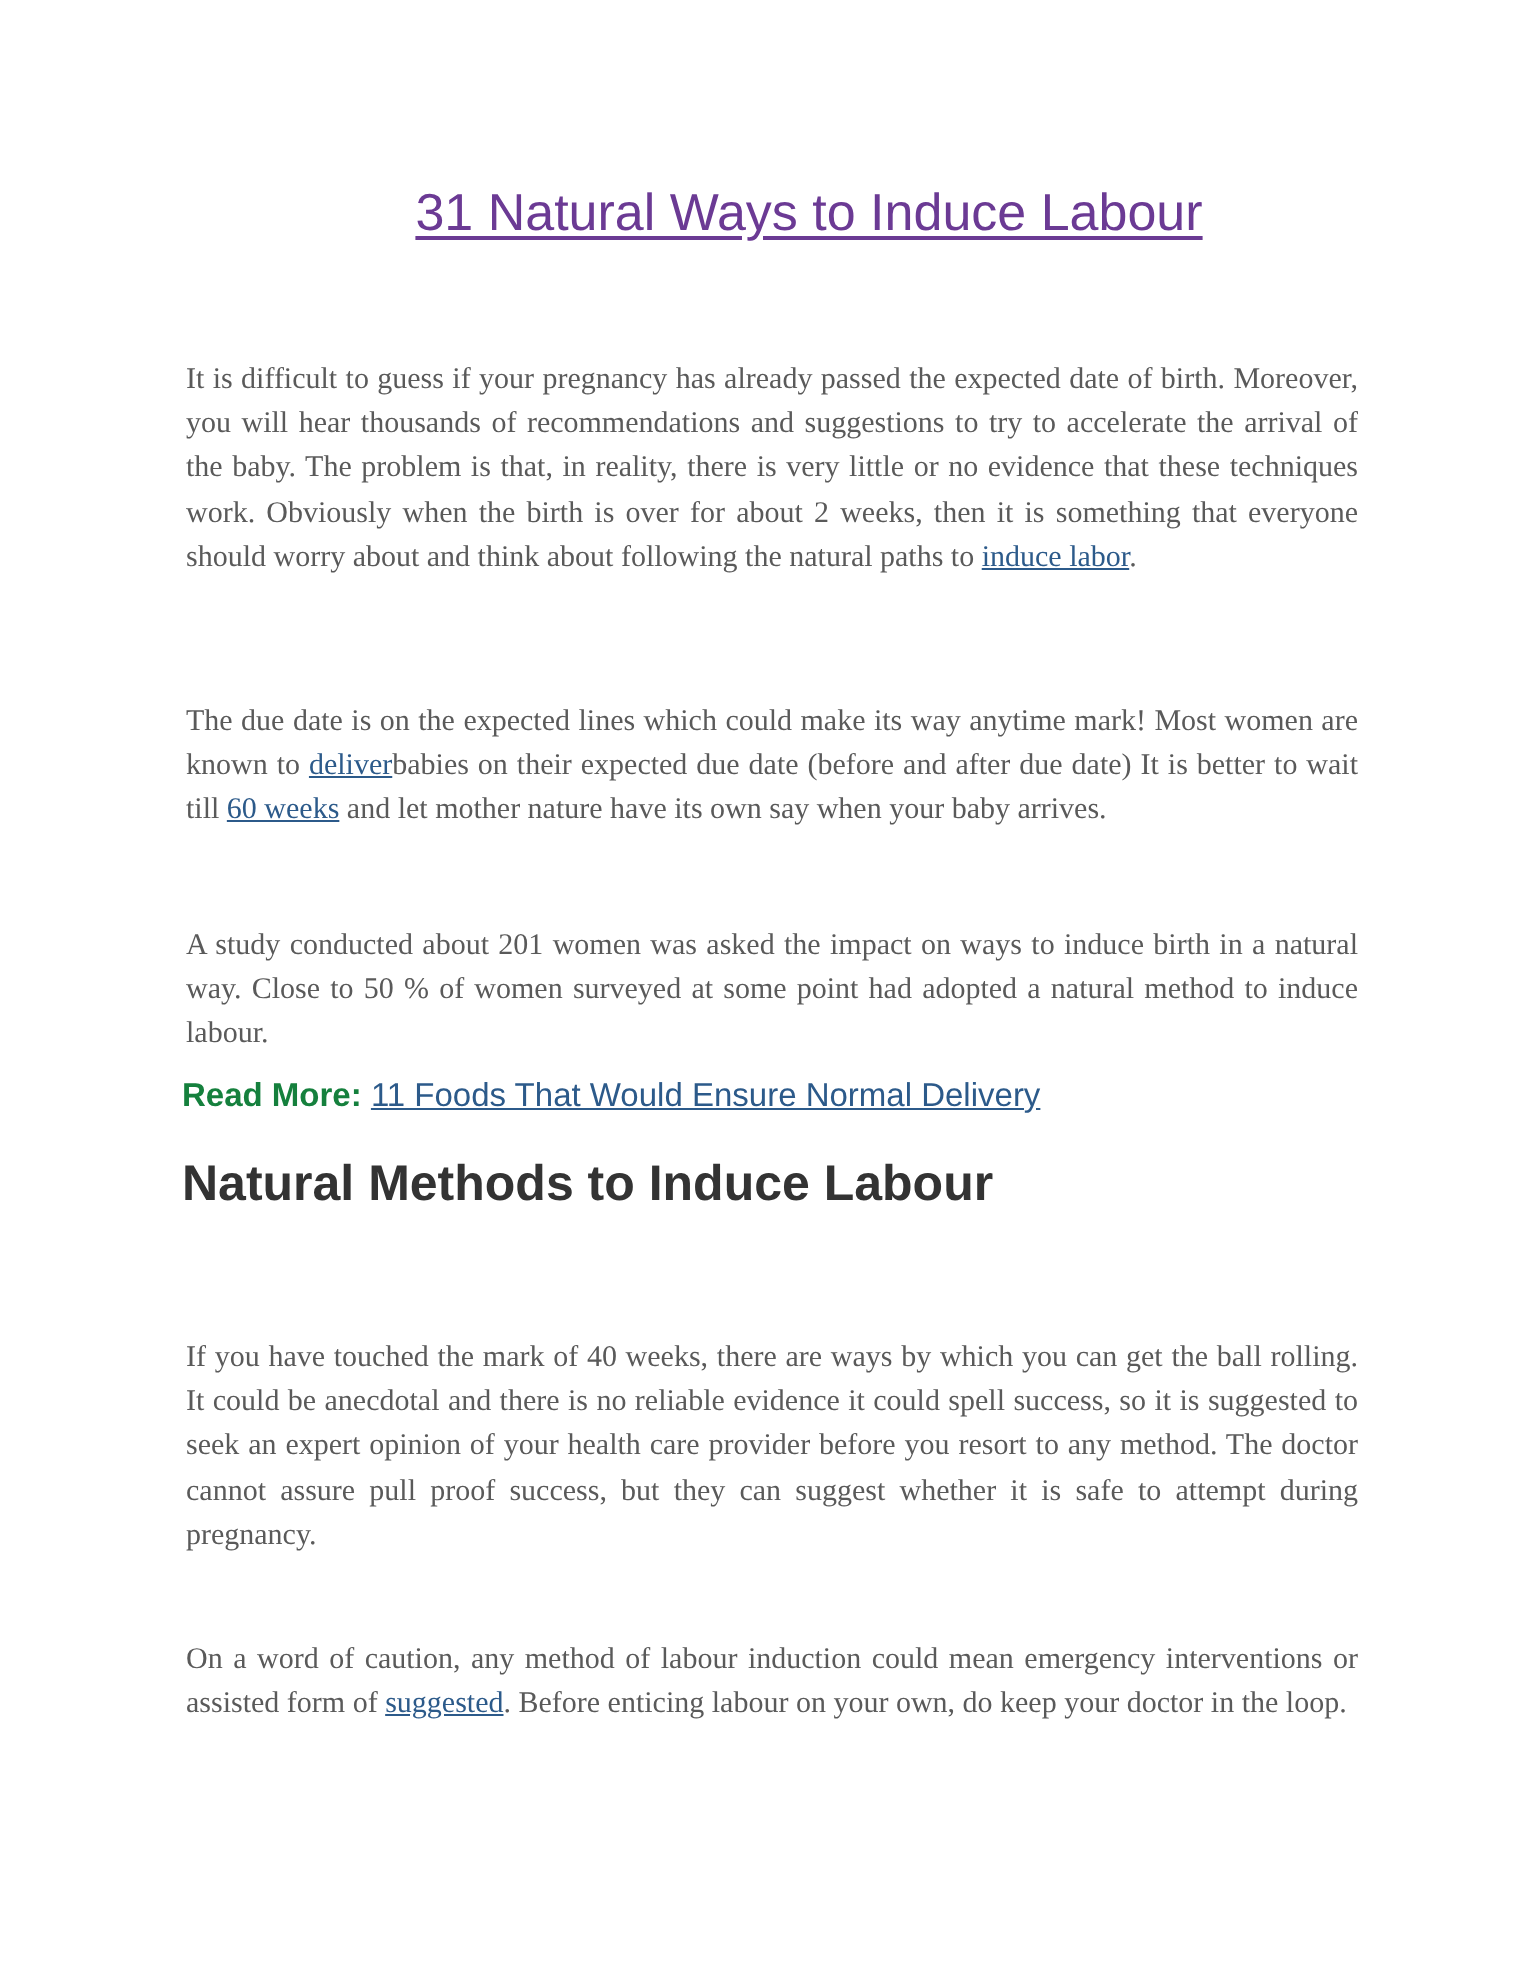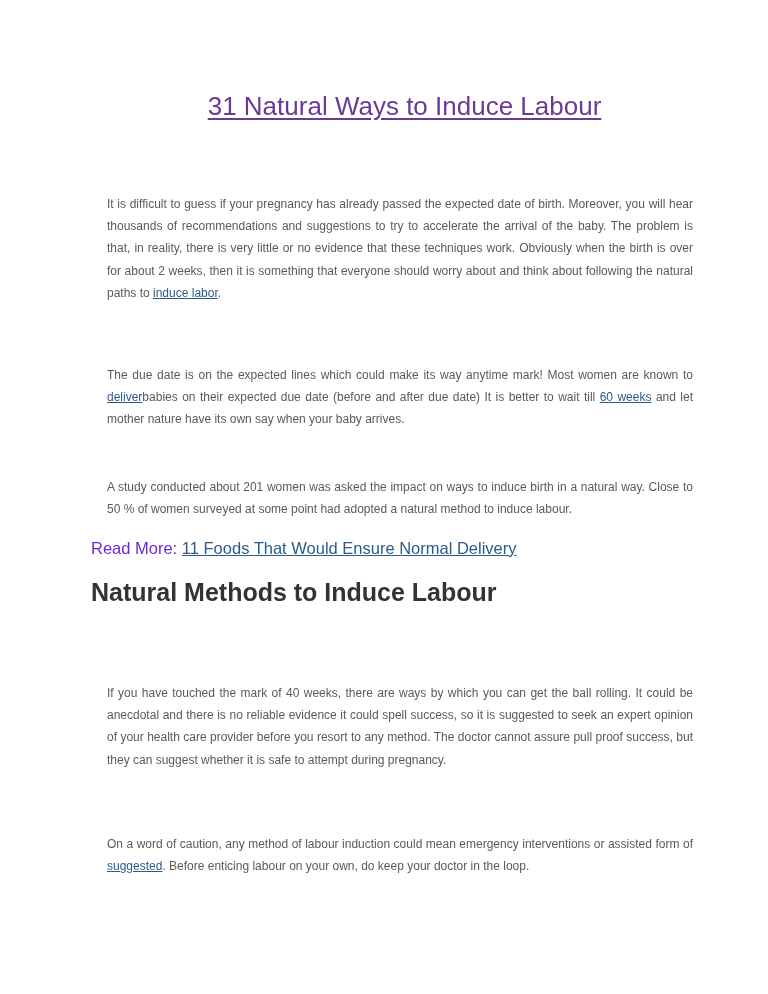--- a/index.html
+++ b/index.html
@@ -33,45 +33,46 @@
       margin: 0;
       font-weight: normal;
     }
     .title a {
       color: #6b3a94;
       text-decoration: underline;
       text-underline-offset: 3px;
       margin-left: 41px;
     }
     p.body {
-      margin: 16px;
-      font-size: 12px;
+      margin: 2px;
+      font-size: 15px;
       line-height: 22.2px;
       text-align: justify;
       color: #5a5a5a;
+      font-family: Liberation Serif, serif;
     }
     p.body a, .readmore a {
       color: #2c5a8a;
       text-decoration: underline;
     }
     .p1 { position: absolute; top: 177px; left: 0; width: 586px; }
     .p2 { position: absolute; top: 348px; left: 0; width: 586px; }
     .p3 { position: absolute; top: 460px; left: 0; width: 586px; }
     .readmore {
       position: absolute;
       top: 537px;
       left: 0;
       width: 586px;
       font-size: 16.5px;
       line-height: 22px;
       margin: 0;
     }
     .readmore .label {
-      font-weight: normal;
-      color: #6d28d9;
+      font-weight: bold;
+      color: #15803d;
     }
     .h2 {
       position: absolute;
       top: 574px;
       left: 0;
       width: 586px;
       margin: 0;
       font-size: 25px;
       line-height: 36px;
       font-weight: bold;

